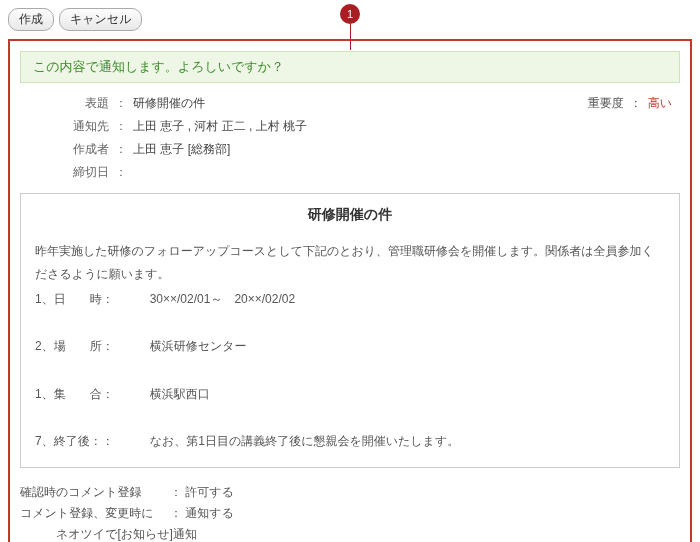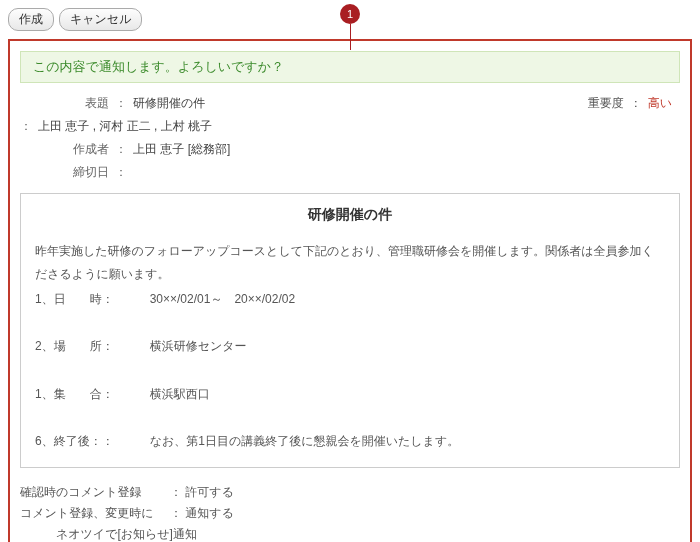--- a/index.html
+++ b/index.html
@@ -170,20 +170,21 @@
         <div class="meta-colon">：</div>
         <div class="meta-value">研修開催の件</div>
         <div class="priority-section">
           <span>重要度</span>
           <span style="padding:0 6px;">：</span>
           <span class="priority-value">高い</span>
         </div>
       </div>
 
       <div class="meta-row">
+        <div class="meta-label">通知先</div>
         <div class="meta-colon">：</div>
         <div class="meta-value">上田 恵子 , 河村 正二 , 上村 桃子</div>
       </div>
 
       <div class="meta-row">
         <div class="meta-label">作成者</div>
         <div class="meta-colon">：</div>
         <div class="meta-value">上田 恵子 [総務部]</div>
       </div>
 
@@ -197,21 +198,21 @@
     <div class="content-box">
       <div class="content-title">研修開催の件</div>
       <div class="content-body">
         <div class="content-line">昨年実施した研修のフォローアップコースとして下記のとおり、管理職研修会を開催します。関係者は全員参加くださるように願います。</div>
         <div class="content-line">1、日　　時：　　　30××/02/01～　20××/02/02</div>
         <br>
         <div class="content-line">2、場　　所：　　　横浜研修センター</div>
         <br>
         <div class="content-line">1、集　　合：　　　横浜駅西口</div>
         <br>
-        <div class="content-line">6、終了後：：　　　なお、第1日目の講義終了後に懇親会を開催いたします。</div>
+        <div class="content-line">7、終了後：：　　　なお、第1日目の講義終了後に懇親会を開催いたします。</div>
       </div>
     </div>
 
     <div>
       <div class="settings-row">
         <div class="settings-label">確認時のコメント登録</div>
         <div>：&nbsp;</div>
         <div class="settings-value">許可する</div>
       </div>
       <div class="settings-row">

